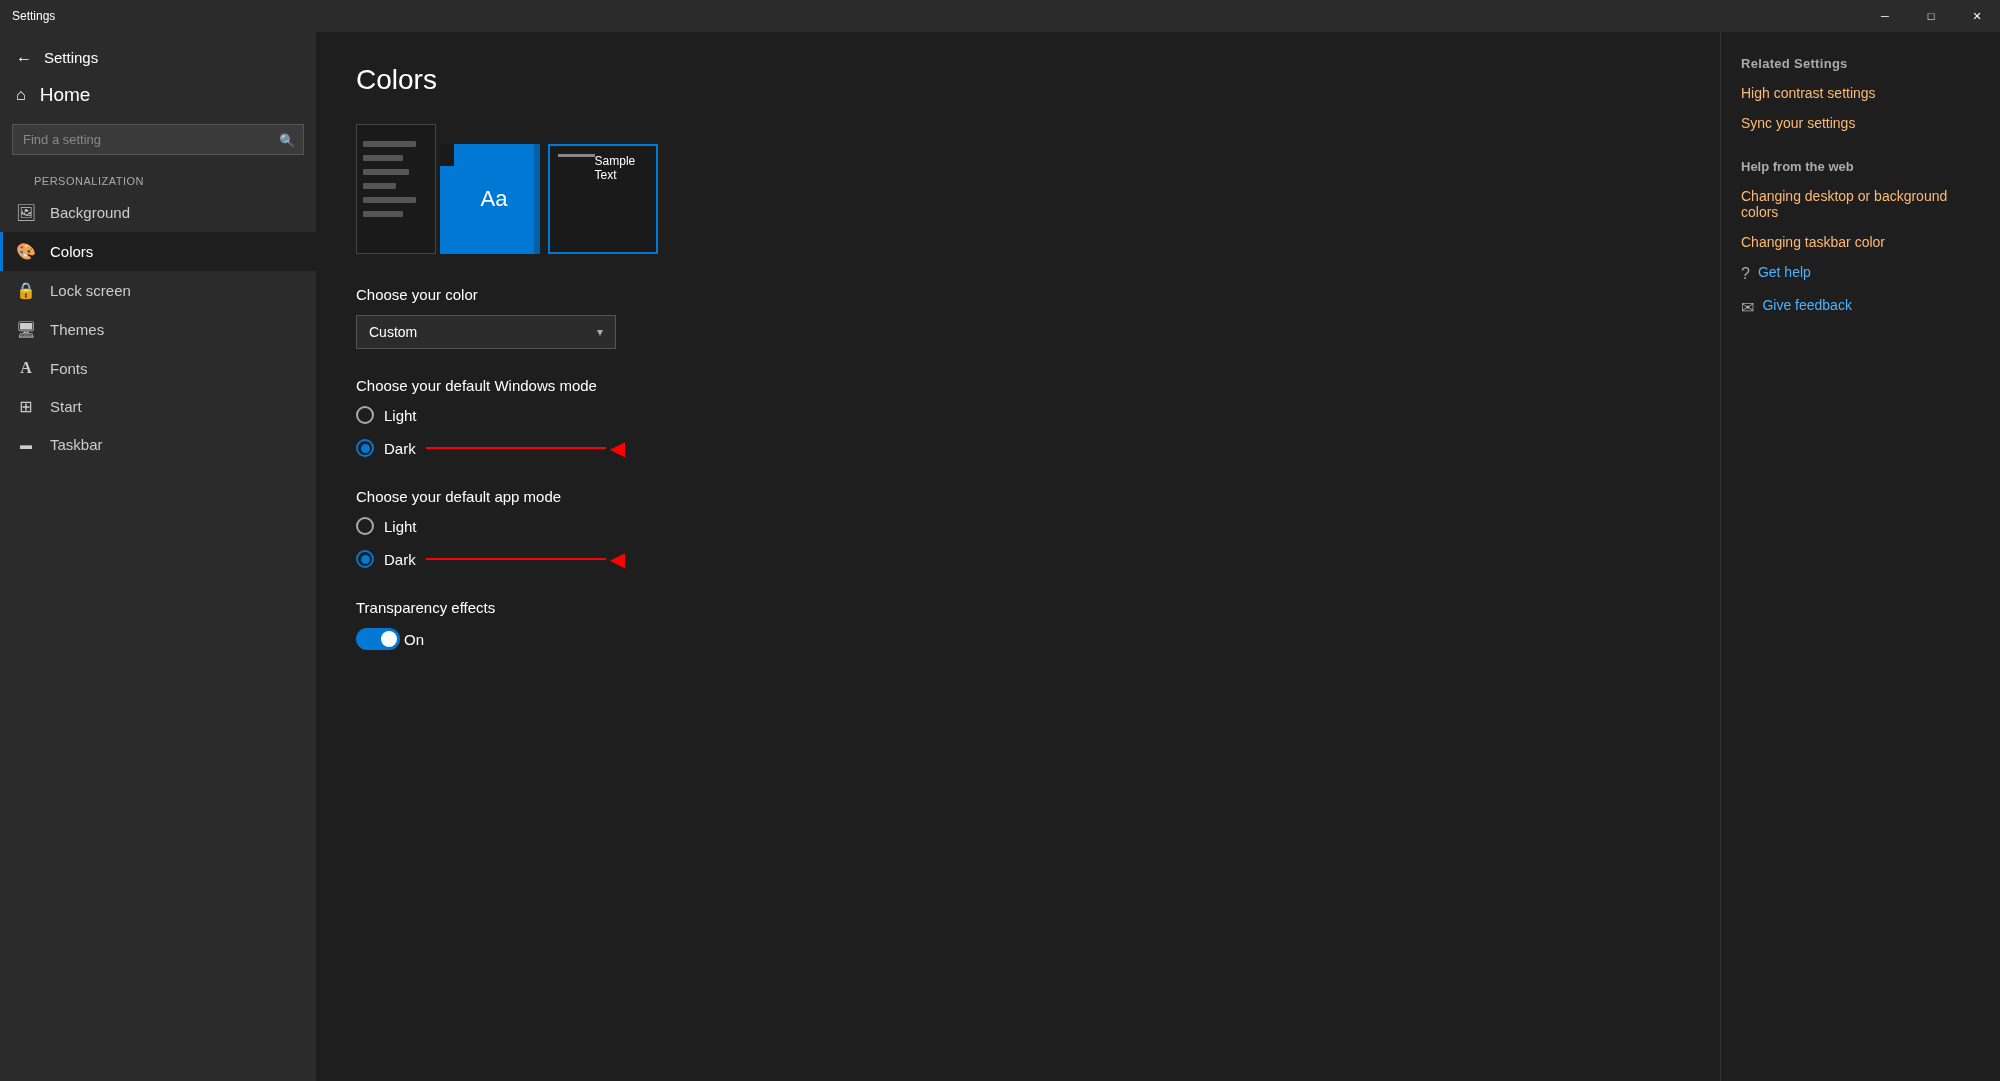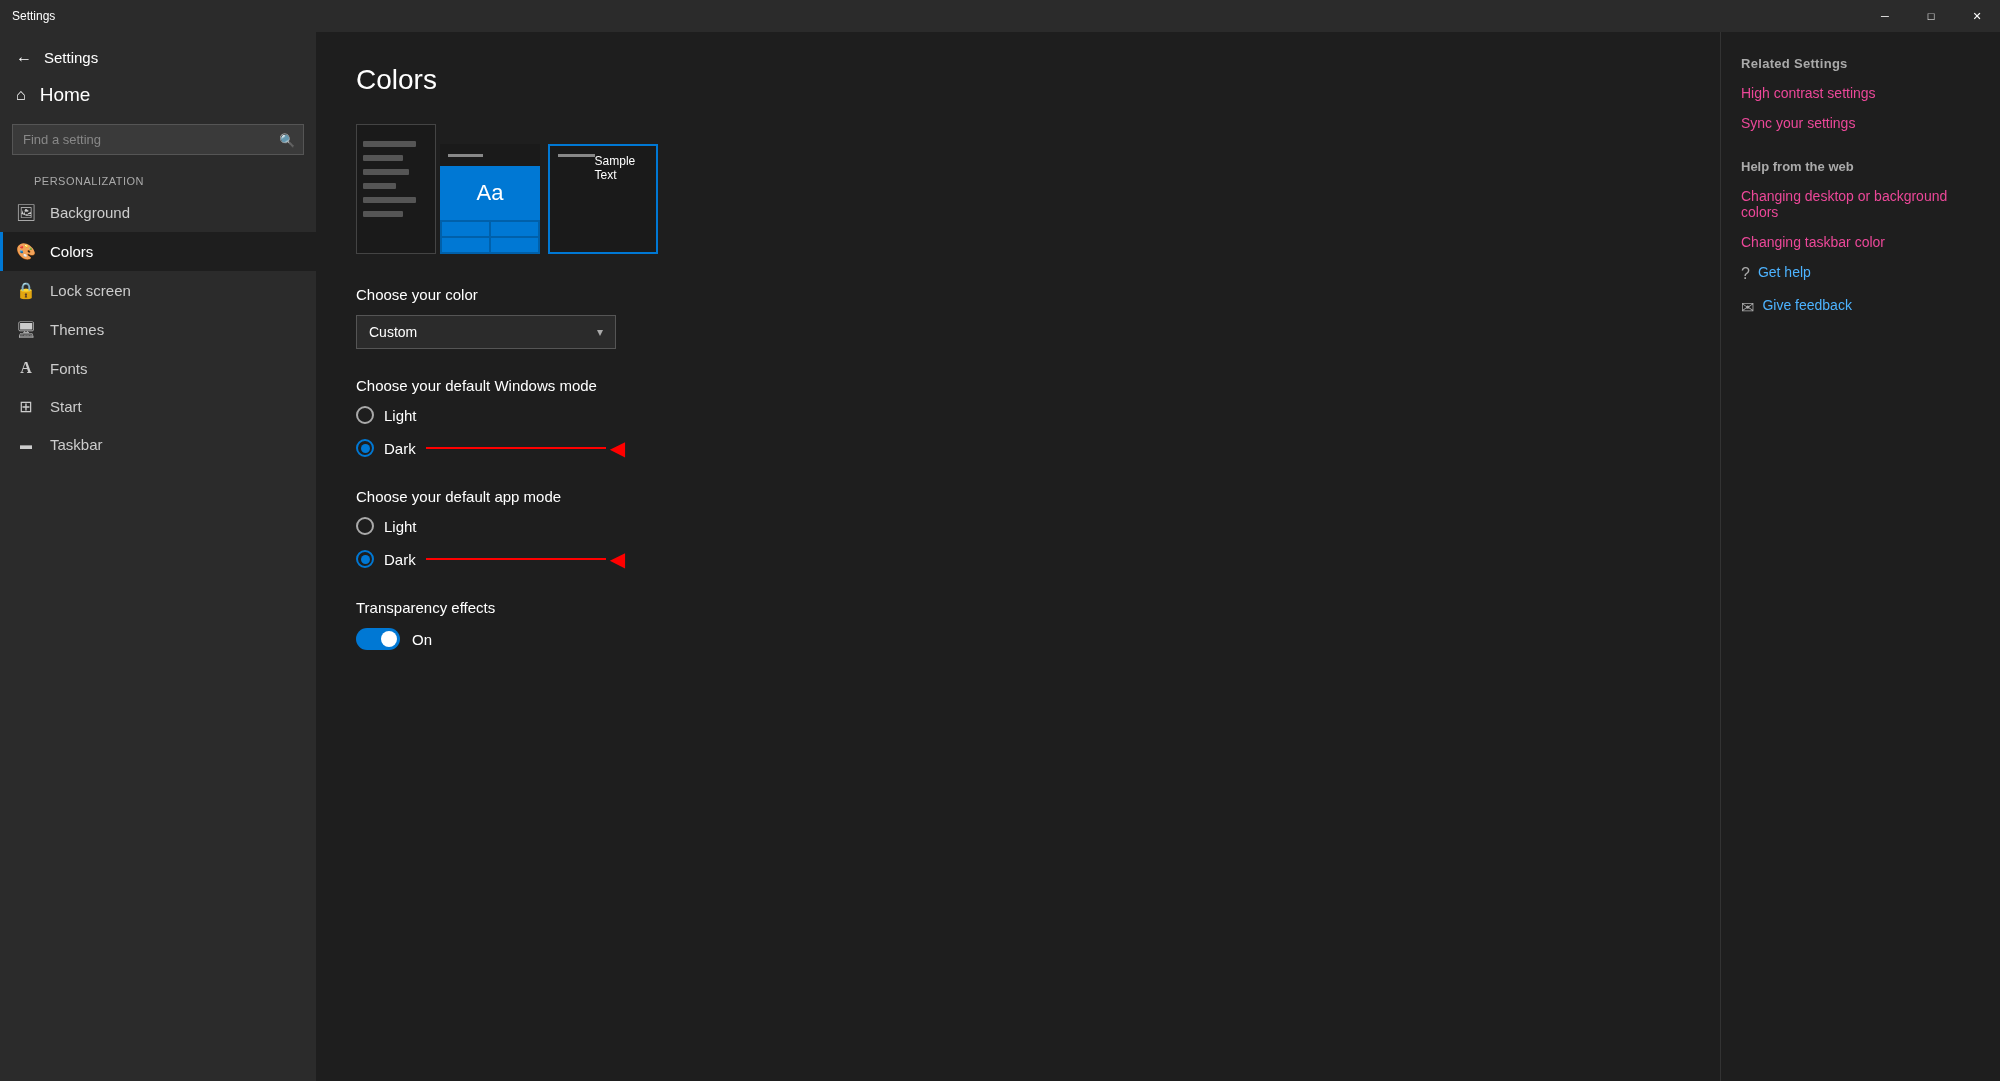--- a/index.html
+++ b/index.html
@@ -205,21 +205,21 @@
     .preview-line.w70 { width: 70%; }
     .preview-line.w50 { width: 50%; }
 
     
     .preview-blue {
       width: 100px;
       height: 110px;
       background: #0078d4;
       position: relative;
       display: flex;
-      flex-direction: column;
+      flex-direction: row;
     }
     .preview-blue-top {
       height: 22px;
       background: #1a1a1a;
       display: flex;
       align-items: center;
       padding: 0 6px;
     }
     .preview-blue-line {
       height: 3px;
@@ -350,21 +350,21 @@
       width: 180px;
       height: 2px;
       background: red;
       margin-right: 4px;
     }
 
     
     .toggle-row {
       display: flex;
       align-items: center;
-      gap: 12px;
+      gap: 4px;
     }
     .toggle {
       width: 44px;
       height: 22px;
       background: #0078d4;
       border-radius: 11px;
       position: relative;
       cursor: pointer;
     }
     .toggle-knob {
@@ -392,21 +392,21 @@
     }
     .related-title {
       font-size: 13px;
       color: #aaaaaa;
       margin-bottom: 14px;
       font-weight: 700;
       letter-spacing: 0.3px;
     }
     .related-link {
       display: block;
-      color: #ec4899;
+      color: #fdba74;
       font-size: 14px;
       margin-bottom: 14px;
       cursor: pointer;
       text-decoration: none;
     }
     .help-section-title {
       font-size: 13px;
       color: #aaaaaa;
       margin-top: 28px;
       margin-bottom: 14px;

